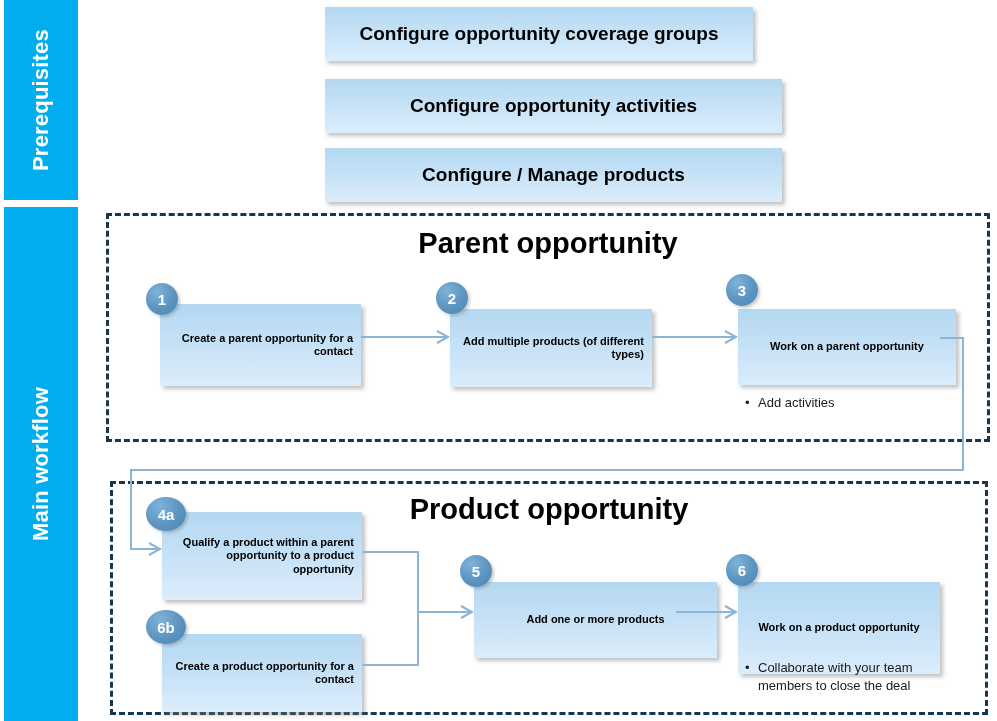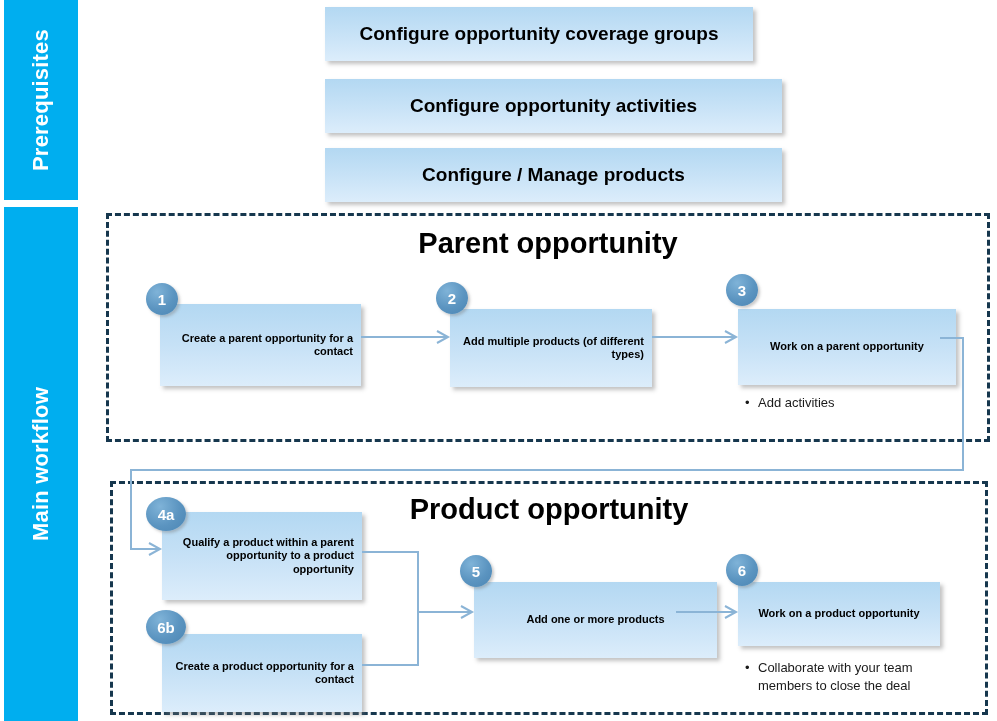--- a/index.html
+++ b/index.html
@@ -100,21 +100,21 @@
     line-height: 1.22;
     font-family: "Liberation Sans", sans-serif;
     margin-top: 8px;
   }
   #step-1  { left: 160px; top: 296px; width: 201px; height: 82px; }
   #step-2  { left: 450px; top: 301px; width: 202px; height: 78px; }
   #step-3  { left: 738px; top: 301px; width: 218px; height: 76px; }
   #step-4a { left: 162px; top: 504px; width: 200px; height: 88px; }
   #step-4b { left: 162px; top: 626px; width: 200px; height: 78px; }
   #step-5  { left: 474px; top: 574px; width: 243px; height: 76px; }
-  #step-6  { left: 738px; top: 574px; width: 202px; height: 64px; }
+  #step-6  { left: 738px; top: 574px; width: 202px; height: 92px; }
 
   
   .badge {
     position: absolute;
     background: radial-gradient(circle at 35% 28%, #7FB3D8 0%, #5B94C0 55%, #4B85B3 100%);
     color: #ffffff;
     font-weight: bold;
     display: flex;
     align-items: center;
     justify-content: center;

